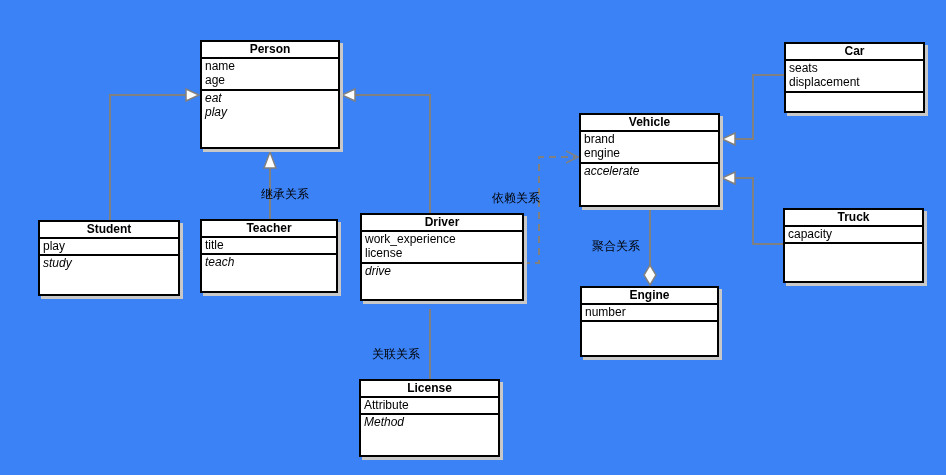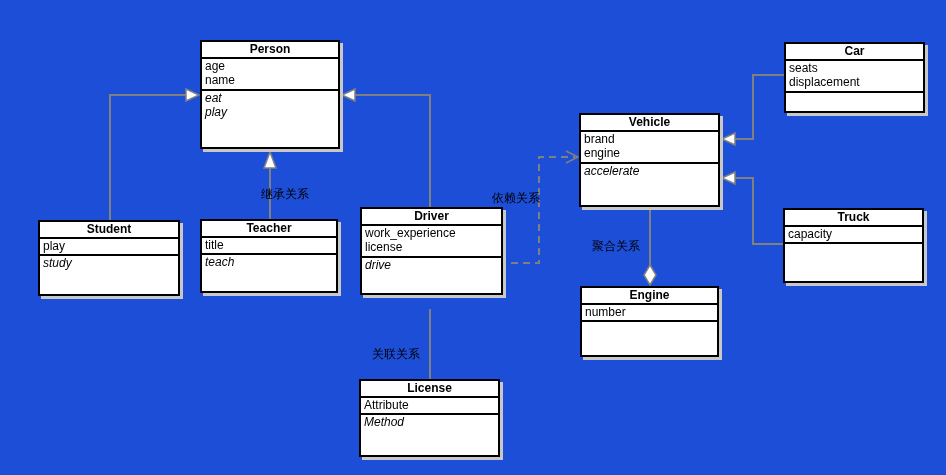--- a/index.html
+++ b/index.html
@@ -6,21 +6,21 @@
     margin: 0;
     padding: 0;
     background: #ffffff;
   }
   * { box-sizing: border-box; }
 
   #canvas {
     position: relative;
     width: 946px;
     height: 475px;
-    background: #1d4ed8;
+    background: #3b82f6;
     font-family: "Liberation Sans", "DejaVu Sans", sans-serif;
     overflow: hidden;
   }
 
   
   #edges {
     position: absolute;
     left: 0; top: 0;
     width: 946px; height: 475px;
   }
@@ -63,21 +63,21 @@
     flex: 1;
     font-style: italic;
   }
   .attrs-one { height: 17px; }
   .attrs-two { height: 32px; }
 
   
   #cls-person  { left: 200px; top:  40px; width: 140px; height: 109px; }
   #cls-student { left:  38px; top: 220px; width: 142px; height:  76px; }
   #cls-teacher { left: 200px; top: 219px; width: 138px; height:  74px; }
-  #cls-driver  { left: 360px; top: 207px; width: 143px; height:  88px; }
+  #cls-driver  { left: 360px; top: 213px; width: 164px; height:  88px; }
   #cls-vehicle { left: 579px; top: 113px; width: 141px; height:  94px; }
   #cls-car     { left: 784px; top:  42px; width: 141px; height:  71px; }
   #cls-truck   { left: 783px; top: 208px; width: 141px; height:  75px; }
   #cls-engine  { left: 580px; top: 286px; width: 139px; height:  71px; }
   #cls-license { left: 359px; top: 379px; width: 141px; height:  78px; }
 
   
   .edge-label {
     position: absolute;
     font-size: 12px;
@@ -132,22 +132,22 @@
     </g>
 
     <g>
       <path d="M 430 309 L 430 379"></path>
     </g>
   </svg>
 
   <div id="cls-person" class="uml-class">
     <div class="uml-title">Person</div>
     <div class="uml-attrs attrs-two">
+      <div>name</div>
       <div>age</div>
-      <div>name</div>
     </div>
     <div class="uml-methods">
       <div>eat</div>
       <div>play</div>
     </div>
   </div>
 
   <div id="cls-student" class="uml-class">
     <div class="uml-title">Student</div>
     <div class="uml-attrs attrs-one">

